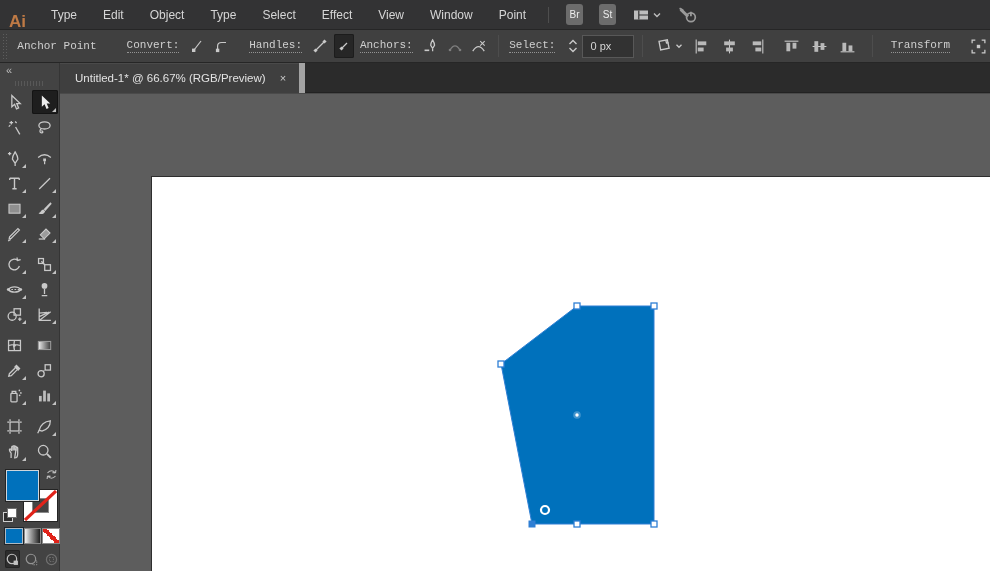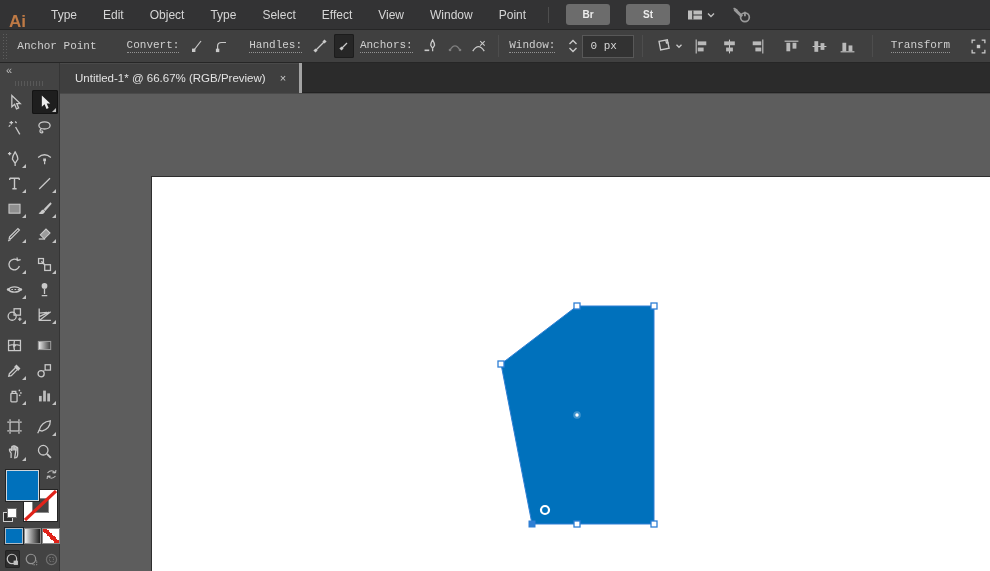--- a/index.html
+++ b/index.html
@@ -6,49 +6,49 @@
   html,body { width:990px; height:571px; overflow:hidden; background:#2b2b2b;
     font-family:"Liberation Sans", sans-serif; -webkit-font-smoothing:antialiased; }
 
   
   .menu-bar { position:absolute; top:0; left:0; width:990px; height:30px;
     background:#333334; display:flex; align-items:center; border-bottom:1px solid #262626; }
   .logo { color:#bf7a45; font-weight:bold; font-size:17px; margin:14px 12px 0 9px; }
   .menu-items { display:flex; height:30px; }
   .menu-item { padding:0 13px; font-size:12px; color:#d6d6d6; line-height:30px; cursor:default; }
   .mb-sep { width:1px; height:16px; background:#4e4e4e; margin:0 9px; }
-  .sq-btn { width:44px; height:21px; background:#6c6c6c; border-radius:3px; color:#ededed;
-    font-size:10px; font-weight:bold; display:flex; align-items:center; justify-content:center;
+  .sq-btn { width:17px; height:21px; background:#6c6c6c; border-radius:3px; color:#ededed;
+    font-size:10px; font-weight:normal; display:flex; align-items:center; justify-content:center;
     margin:0 8px; }
   .mb-icon { display:flex; align-items:center; margin:0 7px; }
 
   
   .control-bar { position:absolute; top:30px; left:0; width:990px; height:33px;
     background:#404040; border-bottom:1px solid #262626; display:flex; align-items:center;
     font-size:11px; color:#cfcfcf; }
   .grip-v { width:7px; height:26px; margin-left:2px;
     background-image:radial-gradient(#5d5d5d 34%, transparent 38%); background-size:3px 3px; }
   .cb-label { margin:0 6px 0 10px; white-space:nowrap;font-family:Liberation Mono, monospace; }
   .ulabel { border-bottom:1px dotted #949494; padding-bottom:1px; cursor:default; }
   .cbtn { width:26px; height:24px; display:flex; align-items:center; justify-content:center;
     border-radius:2px; margin:0 2px; }
   .cbtn.pressed { background:#262626; box-shadow:inset 0 0 0 1px #1c1c1c; }
   .cbtn.dim { opacity:.45; }
   .cb-sep { width:1px; height:22px; background:#4d4d4d; margin:0 8px; }
   .stepper { display:flex; flex-direction:column; justify-content:center; margin:0 3px 0 6px; }
   .corner-input { width:52px; height:23px; background:#323232; border:1px solid #585858;
-    color:#d6d6d6; font-size:11px; padding:0 7px; font-family:Liberation Mono, monospace; }
+    color:#d6d6d6; font-size:11px; padding:0 7px; font-family:Liberation Sans, sans-serif; }
   .align-group { display:flex; align-items:center; gap:4px; margin:0 4px; }
   .align-btn { width:24px; height:24px; display:flex; align-items:center; justify-content:center; }
 
   
   .tab-bar { position:absolute; top:63px; left:60px; width:930px; height:30px;
     background:#2b2b2b; display:flex; border-bottom:1px solid #222; }
   .doc-tab { height:30px; background:#3f3f3f; display:flex; align-items:center;
-    padding:0 13px 0 15px; font-size:11.5px; color:#e2e2e2; border-right:3px solid #a3a3a3;
+    padding:0 13px 0 15px; font-size:11.5px; color:#e2e2e2; border-right:6px solid #a3a3a3;
     box-shadow:inset 0 1px 0 #4a4a4a; }
   .tab-close { margin-left:14px; color:#c9c9c9; font-size:11px; cursor:default; }
 
   
   .left-col { position:absolute; top:63px; left:0; width:60px; bottom:0; background:#434343;
     border-right:1px solid #353535; }
   .collapse { color:#bdbdbd; font-size:11px; padding:1px 0 0 6px; height:15px; line-height:13px; }
   .grip-h { width:30px; height:5px; margin:3px auto 4px;
     background-image:repeating-linear-gradient(90deg,#585858 0 1px,transparent 1px 3px); }
   .tool-grid { display:grid; grid-template-columns:26px 26px; gap:1px 4px; justify-content:center; }
@@ -179,21 +179,21 @@
       <circle cx="13" cy="12" r="1.3" fill="#c9c9c9" stroke="none"></circle>
     </svg>
   </div>
   <div class="cbtn">
     <svg class="ic" width="17" height="17" viewBox="0 0 16 16">
       <path d="M2.6 12.4 Q8 4 13.4 12.4"></path>
       <path d="M9.6 3 l4.2 4.2 M13.8 3 l-4.2 4.2" stroke-width="1"></path>
     </svg>
   </div>
   <div class="cb-sep"></div>
-  <span class="cb-label ulabel" style="margin-left:2px">Window:</span>
+  <span class="cb-label ulabel" style="margin-left:2px">Select:</span>
   <div class="stepper">
     <svg width="12" height="18" viewBox="0 0 12 18">
       <path d="M2.5 7 L6 3.5 L9.5 7 M2.5 11 L6 14.5 L9.5 11" stroke="#c9c9c9" stroke-width="1.4" fill="none"></path>
     </svg>
   </div>
   <input class="corner-input" value="0 px" style="">
   <div class="cb-sep"></div>
   <div class="cbtn" style="width:40px">
     <svg class="ic" width="20" height="20" viewBox="0 0 18 18">
       <path d="M4.5 4.8 L12 3.4 L13.6 11 L6 12.6 Z"></path>

